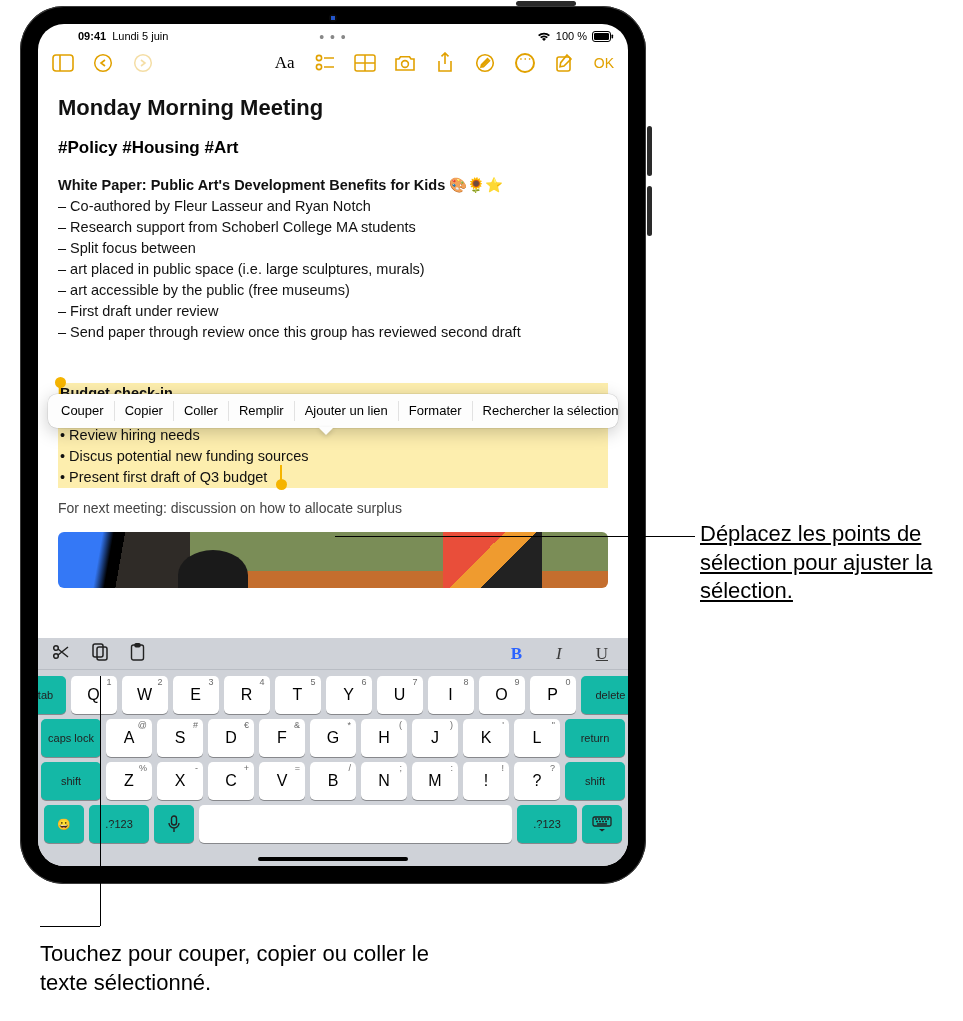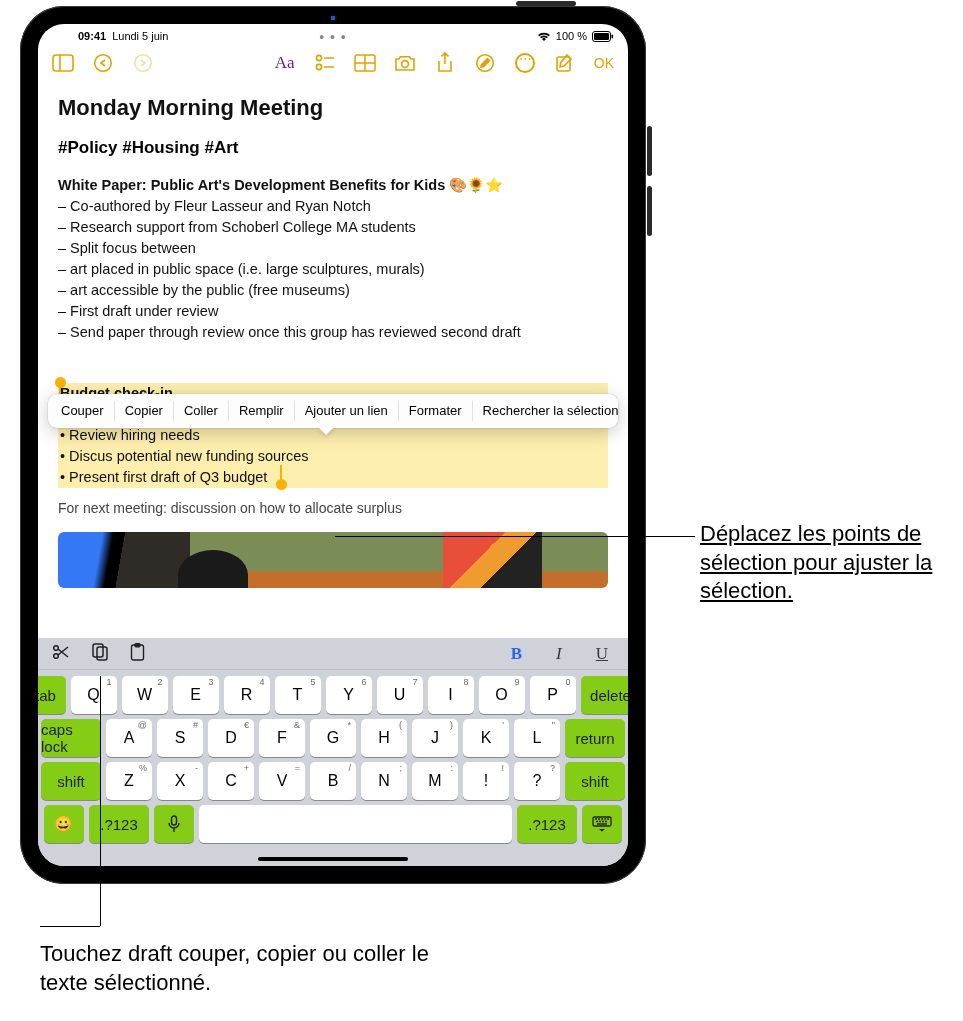--- a/index.html
+++ b/index.html
@@ -145,21 +145,21 @@
   .kb-rows{padding:6px 6px 4px 6px;}
   .kb-row{display:flex;gap:5px;margin-bottom:5px;justify-content:center;}
   .key{
     background:#fff;border-radius:5px;height:38px;
     box-shadow:0 1px 0 rgba(0,0,0,.35);
     display:flex;align-items:center;justify-content:center;
     font-size:16px;position:relative;flex:0 0 46px;
   }
   .key .sub{position:absolute;top:1px;right:5px;font-size:9px;color:#6a6a6a;}
   .key.wide{flex:0 0 60px;background:#b8bcc3;font-size:11px;color:#222;}
-  .key.gray{background:#84cc16;font-size:15px;color:#222;}
+  .key.gray{background:#14b8a6;font-size:11px;color:#222;}
   .key.space{flex:1;background:#fff;}
   .key.small{flex:0 0 40px;}
   .home-indicator{
     position:absolute;bottom:5px;left:50%;transform:translateX(-50%);
     width:150px;height:4px;border-radius:3px;background:#000;
   }
 
   
   .callout-line-h{position:absolute;height:1px;background:#000;}
   .callout-line-v{position:absolute;width:1px;background:#000;}
@@ -217,21 +217,21 @@
             </span>
           <span class="icon" style="opacity:.35">
               <svg width="20" height="20" viewBox="0 0 20 20" fill="none">
                 <circle cx="10" cy="10" r="8.3" stroke-width="1.5"></circle>
                 <path d="M8 7 L12 10 L8 13" stroke-width="1.6"></path>
               </svg>
             </span>
         </div>
         <div class="spacer"></div>
         <div class="group">
-          <span class="icon" style="font-family:Georgia,serif;font-size:17px;color:#701a75;">Aa</span>
+          <span class="icon" style="font-family:Georgia,serif;font-size:17px;color:#000000;">Aa</span>
           <span class="icon">
               <svg width="20" height="18" viewBox="0 0 20 18" fill="none" stroke-width="1.6">
                 <circle cx="4" cy="4" r="2.6"></circle>
                 <line x1="9" y1="4" x2="19" y2="4"></line>
                 <circle cx="4" cy="13" r="2.6"></circle>
                 <line x1="9" y1="13" x2="19" y2="13"></line>
               </svg>
             </span>
           <span class="icon">
               <svg width="22" height="18" viewBox="0 0 22 18" fill="none" stroke-width="1.5">
@@ -396,15 +396,15 @@
       </div>
 
     </div>
   </div>
 
   <div class="callout-line-h" style="left:335px; top:536px; width:360px;"></div>
   <div class="callout-text" style="left:700px; top:520px; width:250px;text-decoration:underline;">Déplacez les points de sélection pour ajuster la sélection.</div>
 
   <div class="callout-line-v" style="left:100px; top:676px; height:250px;"></div>
   <div class="callout-line-h" style="left:40px; top:926px; width:60px;"></div>
-  <div class="callout-text" style="left:40px; top:940px; width:420px;">Touchez draft couper, copier ou coller le texte sélectionné.</div>
+  <div class="callout-text" style="left:40px; top:940px; width:420px;">Touchez pour couper, copier ou coller le texte sélectionné.</div>
 
 </div>
 
 </body></html>

